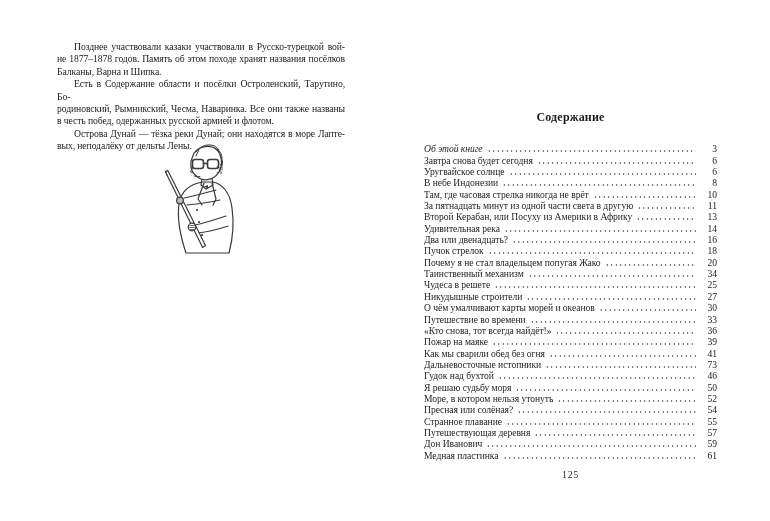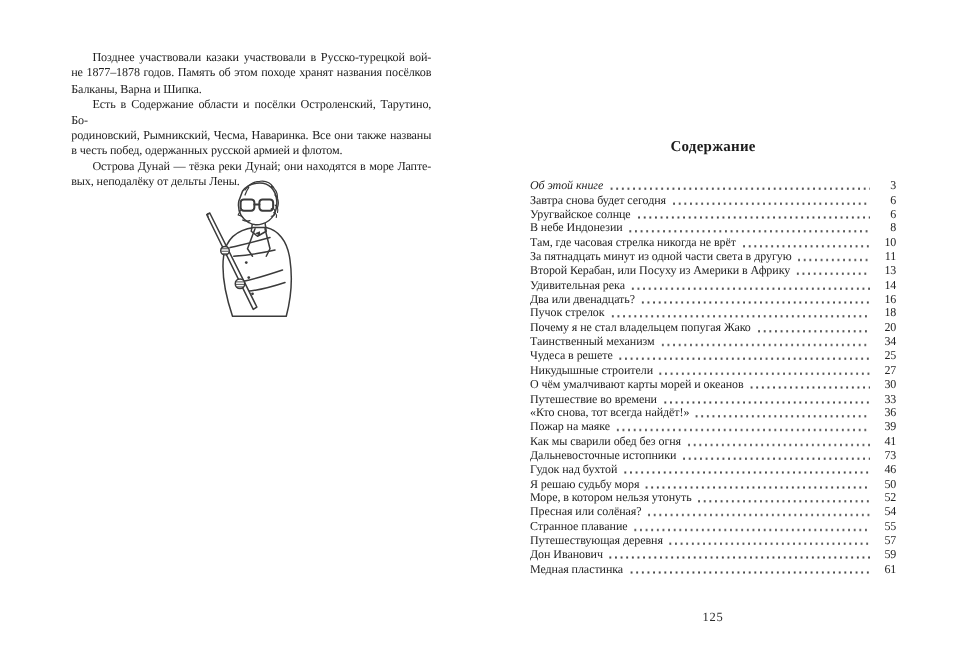--- a/index.html
+++ b/index.html
@@ -30,21 +30,21 @@
     font-size:9.6px;letter-spacing:-0.05px;color:#242424;
   }
   .toc-row.italic .toc-title{font-style:italic;}
   .toc-title{white-space:nowrap;}
   .dots{
     flex:1 1 auto;align-self:flex-end;height:2px;margin:0 5px 2px 4px;
     background-image:radial-gradient(circle,#4a4a4a 0.7px,transparent 0.95px);
     background-size:4.5px 2px;background-repeat:repeat-x;background-position:0 50%;
   }
   .toc-page{flex:0 0 16px;text-align:right;}
-  .folio{margin-top:28px;text-align:center;font-size:10px;letter-spacing:0.6px;color:#2a2a2a;}
+  .folio{margin-top:8px;text-align:center;font-size:10px;letter-spacing:0.6px;color:#2a2a2a;}
 </style>
 </head>
 <body>
 
 <main class="spread">
 
   <section>
     <div class="left-text">
         <div class="line first">Позднее участвовали казаки участвовали в Русско-турецкой вой-</div>
         <div class="line">не 1877–1878 годов. Память об этом походе хранят названия посёлков</div>

